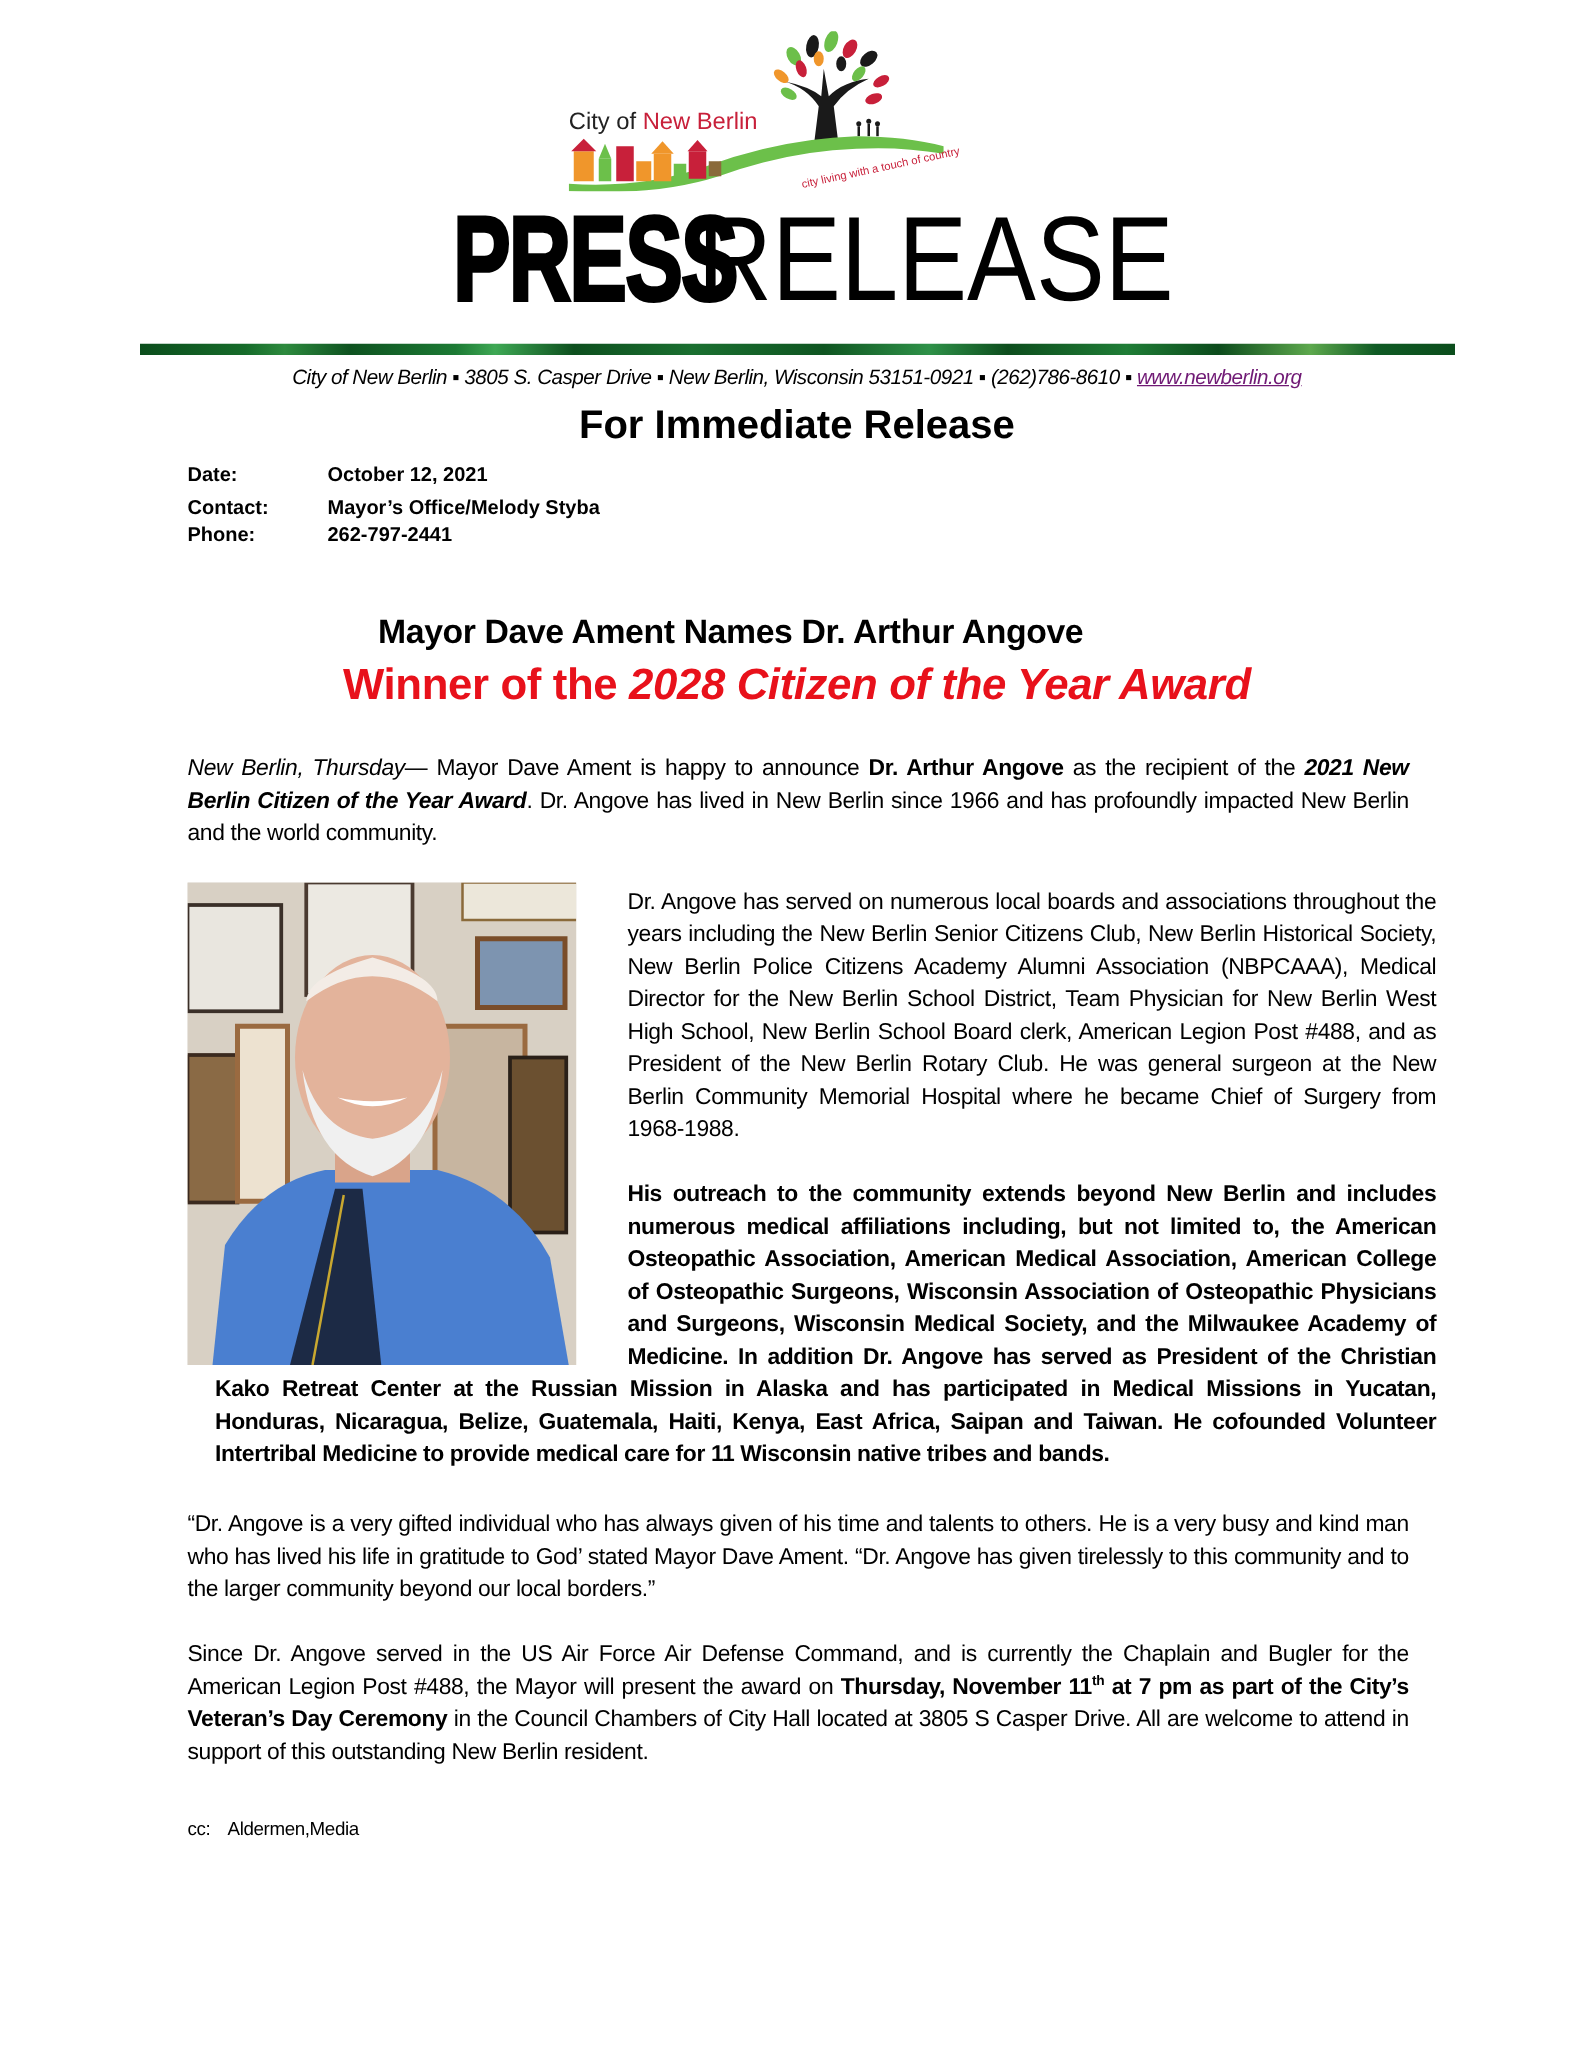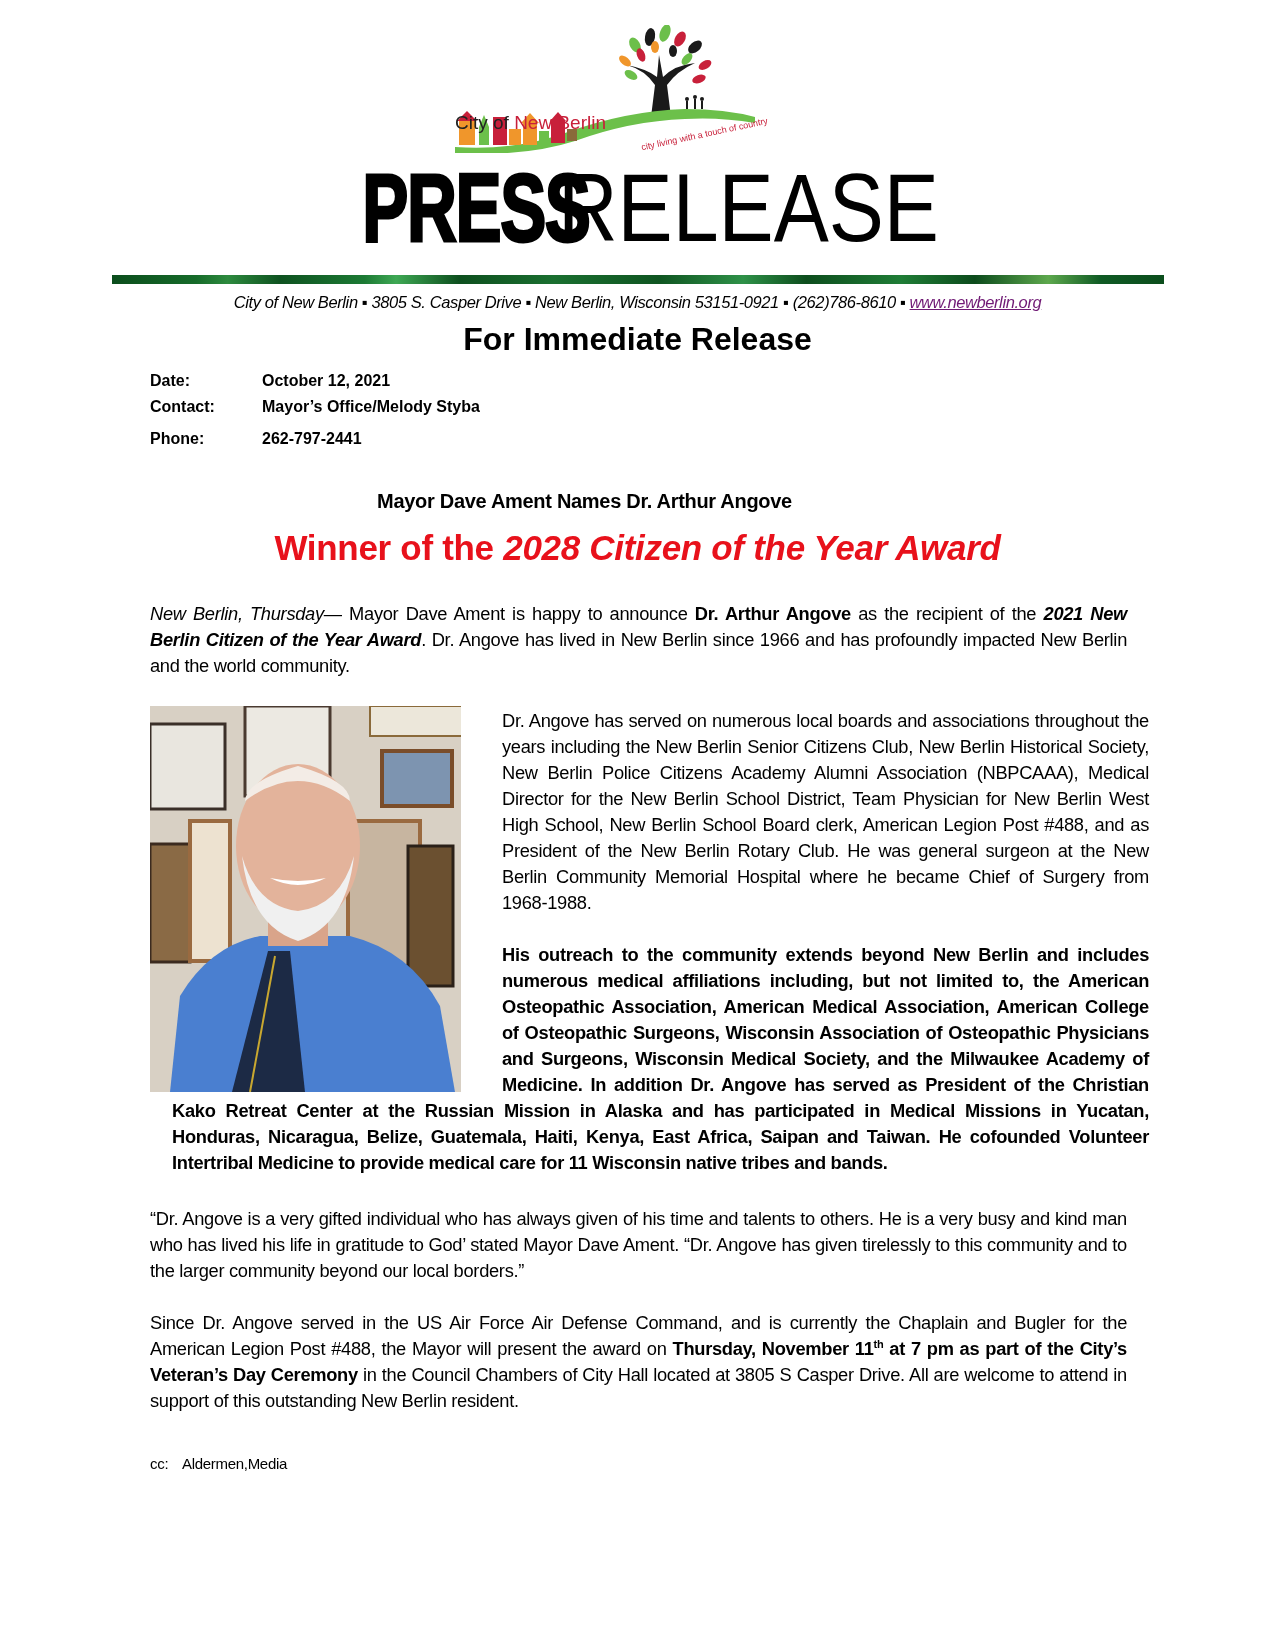--- a/index.html
+++ b/index.html
@@ -2,21 +2,21 @@
 <html><head>
 <meta charset="utf-8">
 <style>
   html, body { margin:0; padding:0; background:#ffffff; }
   body { width:1275px; height:1650px; position:relative; overflow:hidden;
          font-family:"Liberation Sans", sans-serif; color:#000; }
   .abs { position:absolute; }
 
   
   #logo { left:455px; top:25px; width:300px; height:128px; }
-  #logo .city-name { position:absolute; left:0; top:62px; font-size:19px; color:#222; white-space:nowrap;margin-top:25px; }
+  #logo .city-name { position:absolute; left:0; top:62px; font-size:19px; color:#222; white-space:nowrap; }
   #logo .city-name .red { color:#c8203a; }
   #logo .tagline { position:absolute; left:185px; top:104px; font-size:9px; color:#c8203a;
                    transform:rotate(-12deg); white-space:nowrap; }
 
   
   #title { left:0; width:1275px; top:158px; text-align:center; white-space:nowrap; line-height:100px; }
   #title .press { font-family:"Liberation Sans", sans-serif; font-weight:900; font-size:96px;
                   display:inline-block; transform:scaleX(0.72); transform-origin:right center;
                   letter-spacing:-2px; margin-right:-36px; -webkit-text-stroke:3px #000; }
   #title .release { font-family:"Liberation Sans", sans-serif; font-weight:400; font-size:96px;
@@ -30,21 +30,21 @@
              white-space:nowrap; letter-spacing:-0.4px; }
   #address a { color:#701a75; text-decoration:underline;margin-top:48px; }
 
   #for-release { left:0; width:1275px; top:321px; text-align:center; font-weight:bold; font-size:32px; }
 
   
   .meta-row { position:absolute; left:150px; font-weight:bold; font-size:16px; }
   .meta-row .k { display:inline-block; width:112px; }
 
   
-  #headline1 { left:0; width:1169px; top:490px; text-align:center; font-size:20px; font-weight:bold; letter-spacing:-0.3px; }
+  #headline1 { left:0; width:1169px; top:490px; text-align:center; font-size:27px; font-weight:bold; letter-spacing:-0.3px; }
   #headline2 { left:0; width:1275px; top:528px; text-align:center; font-size:35px; font-weight:bold; color:#e8111b; letter-spacing:-0.3px; }
   #headline2 i { font-style:italic; }
 
   
   .para { position:absolute; left:150px; width:977px; font-size:18.3px; line-height:26px;
           text-align:justify; letter-spacing:-0.3px; }
   #p-intro { top:601px; }
   #photo { left:150px; top:706px; width:311px; height:386px; overflow:hidden; background:#d9d2c7; }
   #p-wrap { top:708px;padding-left:22px; }
   #p-wrap .float-spacer { float:left; width:330px; height:390px; }
@@ -122,21 +122,21 @@
 </div>
 
 <div id="for-release" class="abs">For Immediate Release</div>
 
 <div class="meta-row" style="top:372px;">
   <span class="k">Date:</span><span>October 12, 2021</span>
 </div>
 <div class="meta-row" style="top:398px;">
   <span class="k">Contact:</span><span>Mayor’s Office/Melody Styba</span>
 </div>
-<div class="meta-row" style="top:430px;">
+<div class="meta-row" style="top:420px;">
   <span class="k">Phone:</span><span>262-797-2441</span>
 </div>
 
 <div id="headline1" class="abs">Mayor Dave Ament Names Dr. Arthur Angove</div>
 <div id="headline2" class="abs">
   <span>Winner of the </span><i>2028 Citizen of the Year Award</i>
 </div>
 
 <div id="p-intro" class="para">
   <i>New Berlin, Thursday</i><span>— Mayor Dave Ament is happy to announce </span><b>Dr. Arthur Angove</b><span> as the recipient of the </span><b><i>2021 New Berlin Citizen of the Year Award</i></b><span>.  Dr. Angove has lived in New Berlin since 1966 and has profoundly impacted New Berlin and the world community.</span>

